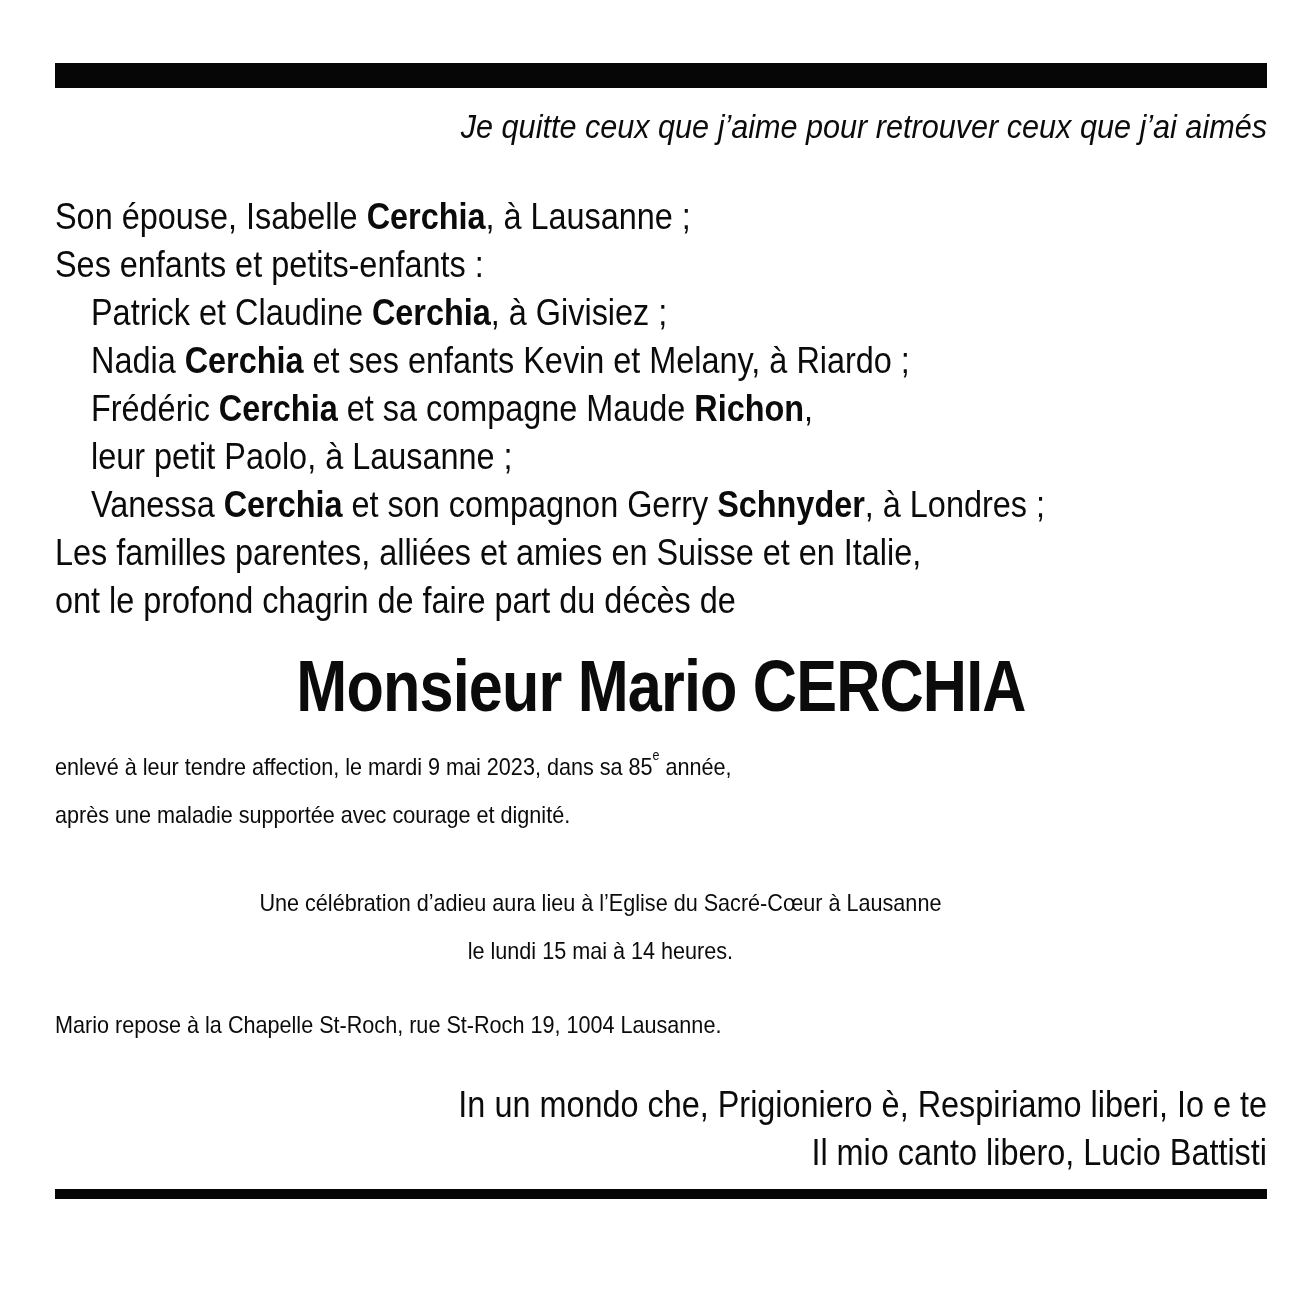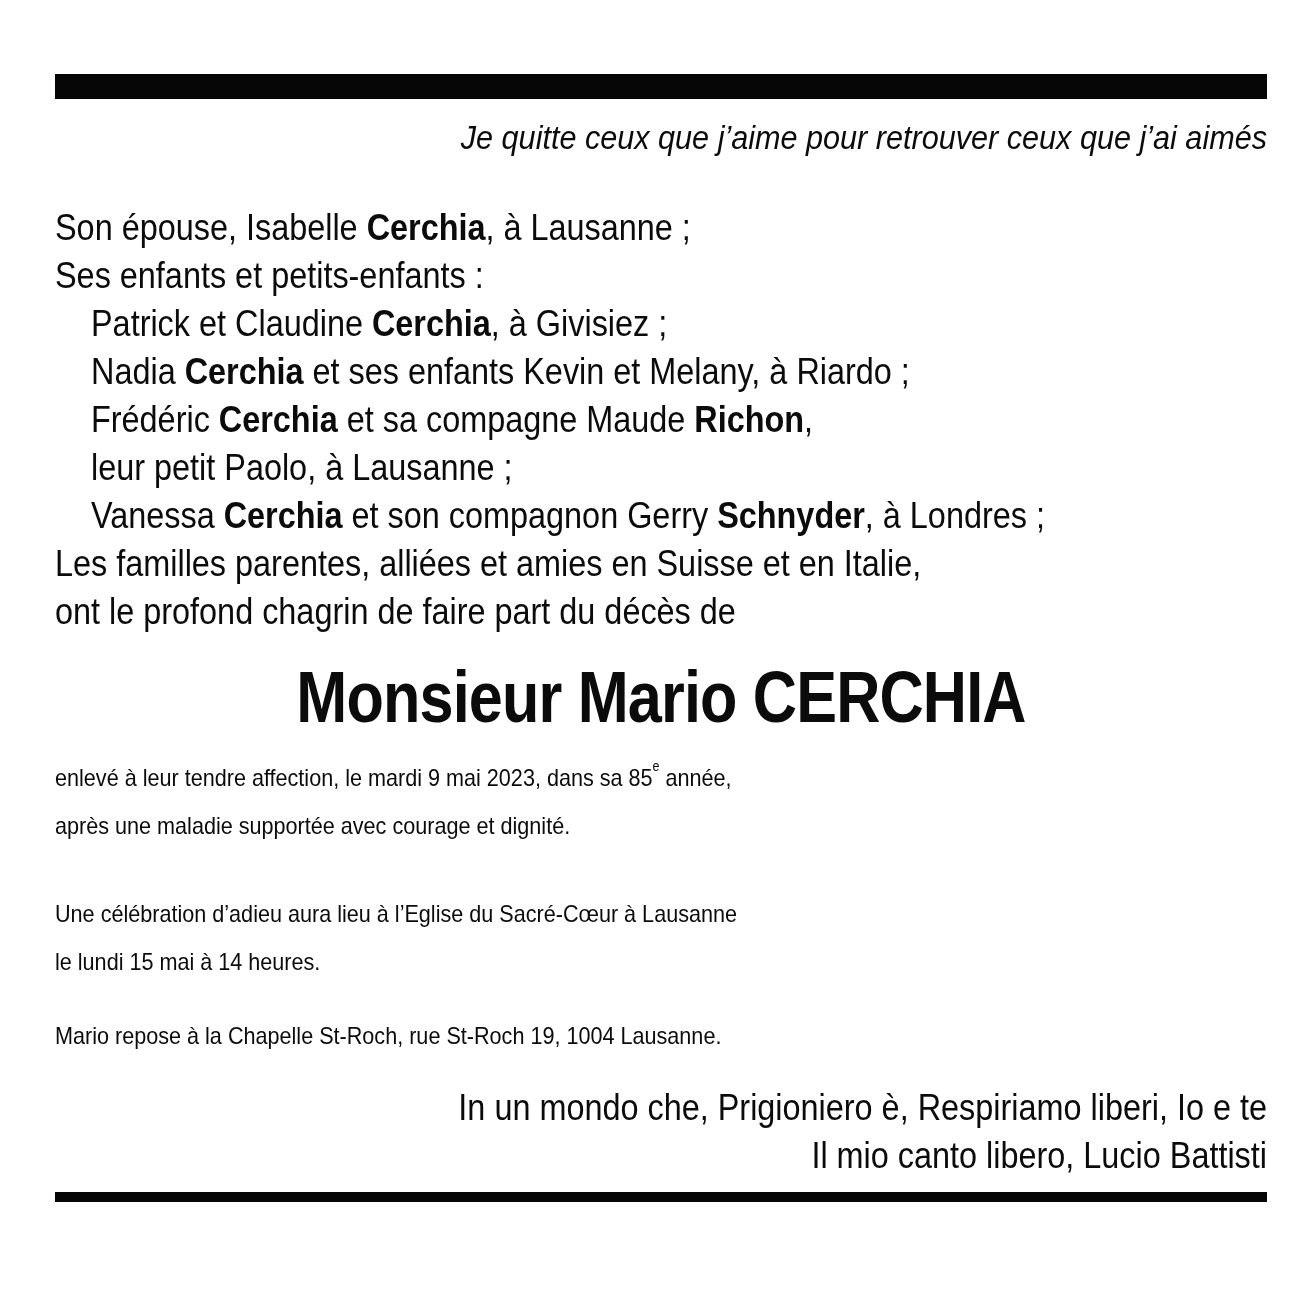--- a/index.html
+++ b/index.html
@@ -10,21 +10,21 @@
   .page {
     position: relative;
     width: 1316px;
     height: 1300px;
     background: #ffffff;
     font-family: "Liberation Sans", sans-serif;
     color: #0b0b0b;
     overflow: hidden;
   }
   .content {
-    padding: 11px 49px 0 55px; 
+    padding: 0 49px 0 55px; 
   }
   .rule {
     background: #060606;
   }
   .rule-top {
     margin-top: 63px;
     height: 25px;
   }
   .rule-bottom {
     margin-top: 12px;
@@ -63,23 +63,23 @@
     font-weight: bold;
     letter-spacing: -1px;
     white-space: nowrap;
     transform: scaleX(0.85);
     transform-origin: center center;
   }
   .para {
     font-size: 24px;
     line-height: 48px;
   }
-  .mt-lg { margin-top: 40px; }
+  .mt-lg { margin-top: 40px; text-align: center; }
   .mt-md { margin-top: 26px; }
-  .mt-sm { margin-top: 24px; }
+  .mt-sm { margin-top: 32px; }
   .condense-more {
     transform: scaleX(0.86);
   }
   .quote-block {
     font-size: 36px;
     line-height: 48px;
     text-align: right;
   }
   .quote-block .line {
     transform-origin: right center;

